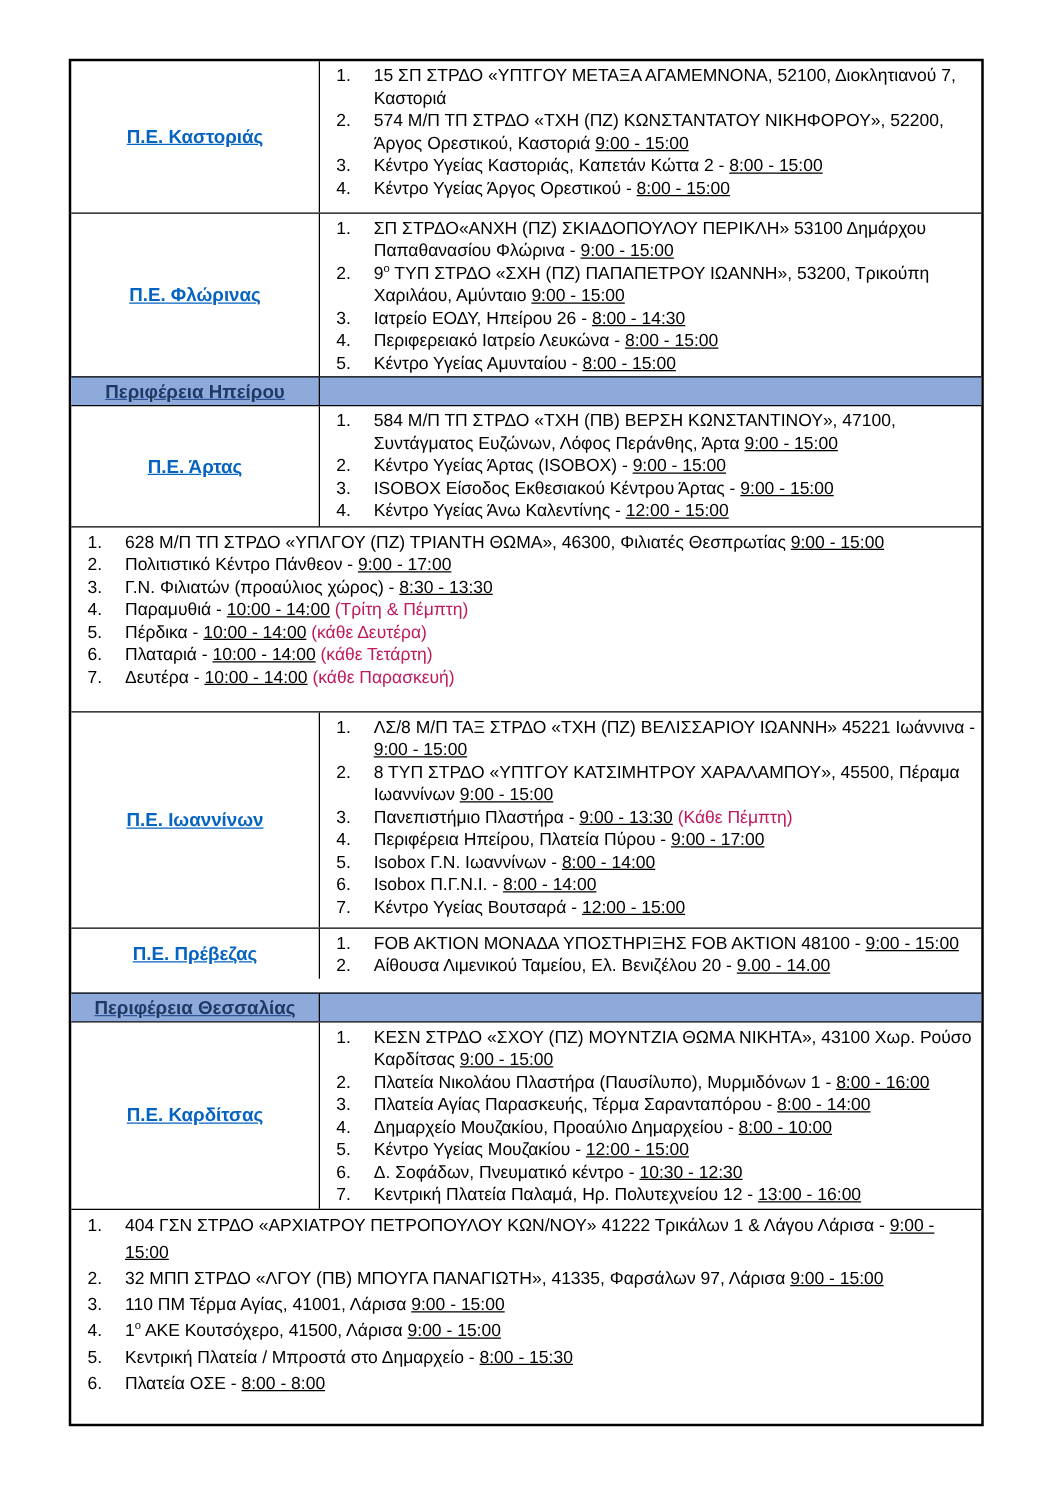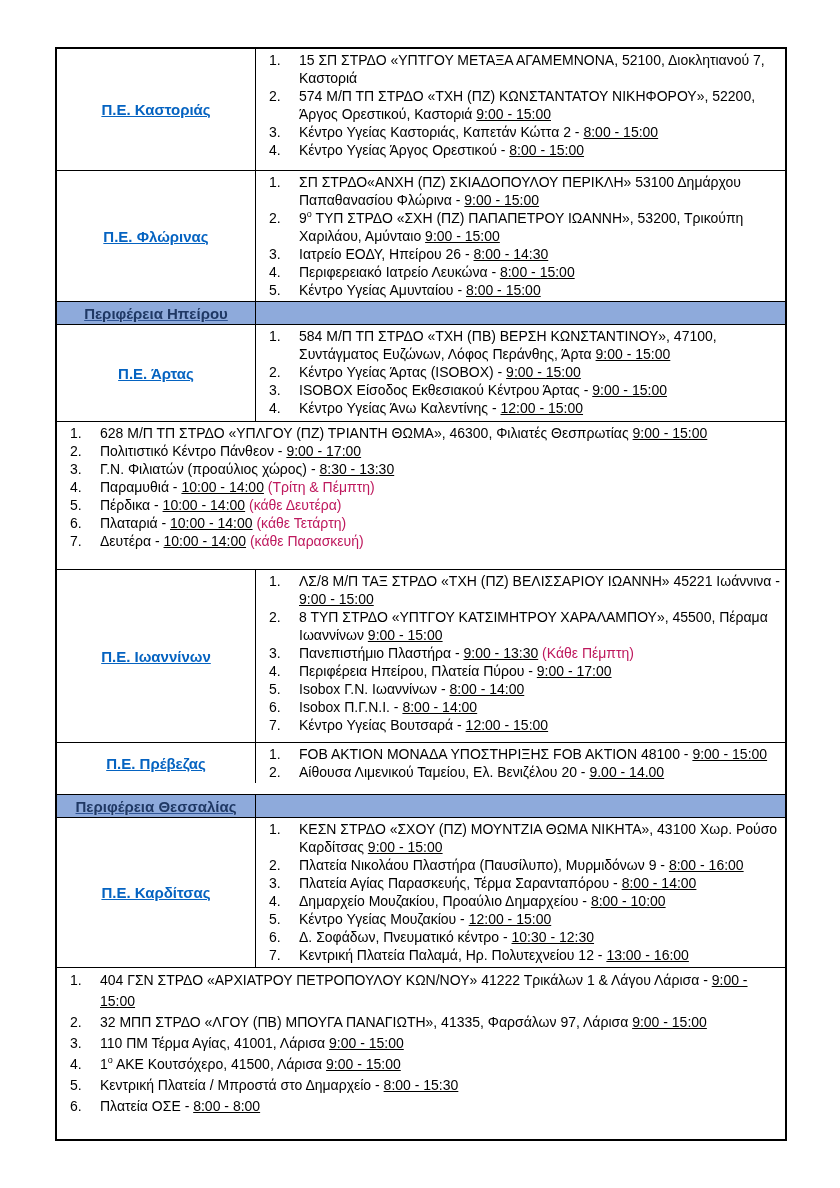--- a/index.html
+++ b/index.html
@@ -213,21 +213,21 @@
           <span class="region-link">Π.Ε. Καρδίτσας</span>
         </div>
         <div class="cell-right">
           <div class="items">
             <div class="item">
               <span class="inum">1.</span>
               <span class="itext"><span>ΚΕΣΝ ΣΤΡΔΟ «ΣΧΟΥ (ΠΖ) ΜΟΥΝΤΖΙΑ ΘΩΜΑ ΝΙΚΗΤΑ», 43100 Χωρ. Ρούσο Καρδίτσας </span><span class="seg-time">9:00 - 15:00</span></span>
             </div>
             <div class="item">
               <span class="inum">2.</span>
-              <span class="itext"><span>Πλατεία Νικολάου Πλαστήρα (Παυσίλυπο), Μυρμιδόνων 9 - </span><span class="seg-time">8:00 - 16:00</span></span>
+              <span class="itext"><span>Πλατεία Νικολάου Πλαστήρα (Παυσίλυπο), Μυρμιδόνων 1 - </span><span class="seg-time">8:00 - 16:00</span></span>
             </div>
             <div class="item">
               <span class="inum">3.</span>
               <span class="itext"><span>Πλατεία Αγίας Παρασκευής, Τέρμα Σαρανταπόρου - </span><span class="seg-time">8:00 - 14:00</span></span>
             </div>
             <div class="item">
               <span class="inum">4.</span>
               <span class="itext"><span>Δημαρχείο Μουζακίου, Προαύλιο Δημαρχείου - </span><span class="seg-time">8:00 - 10:00</span></span>
             </div>
             <div class="item">

